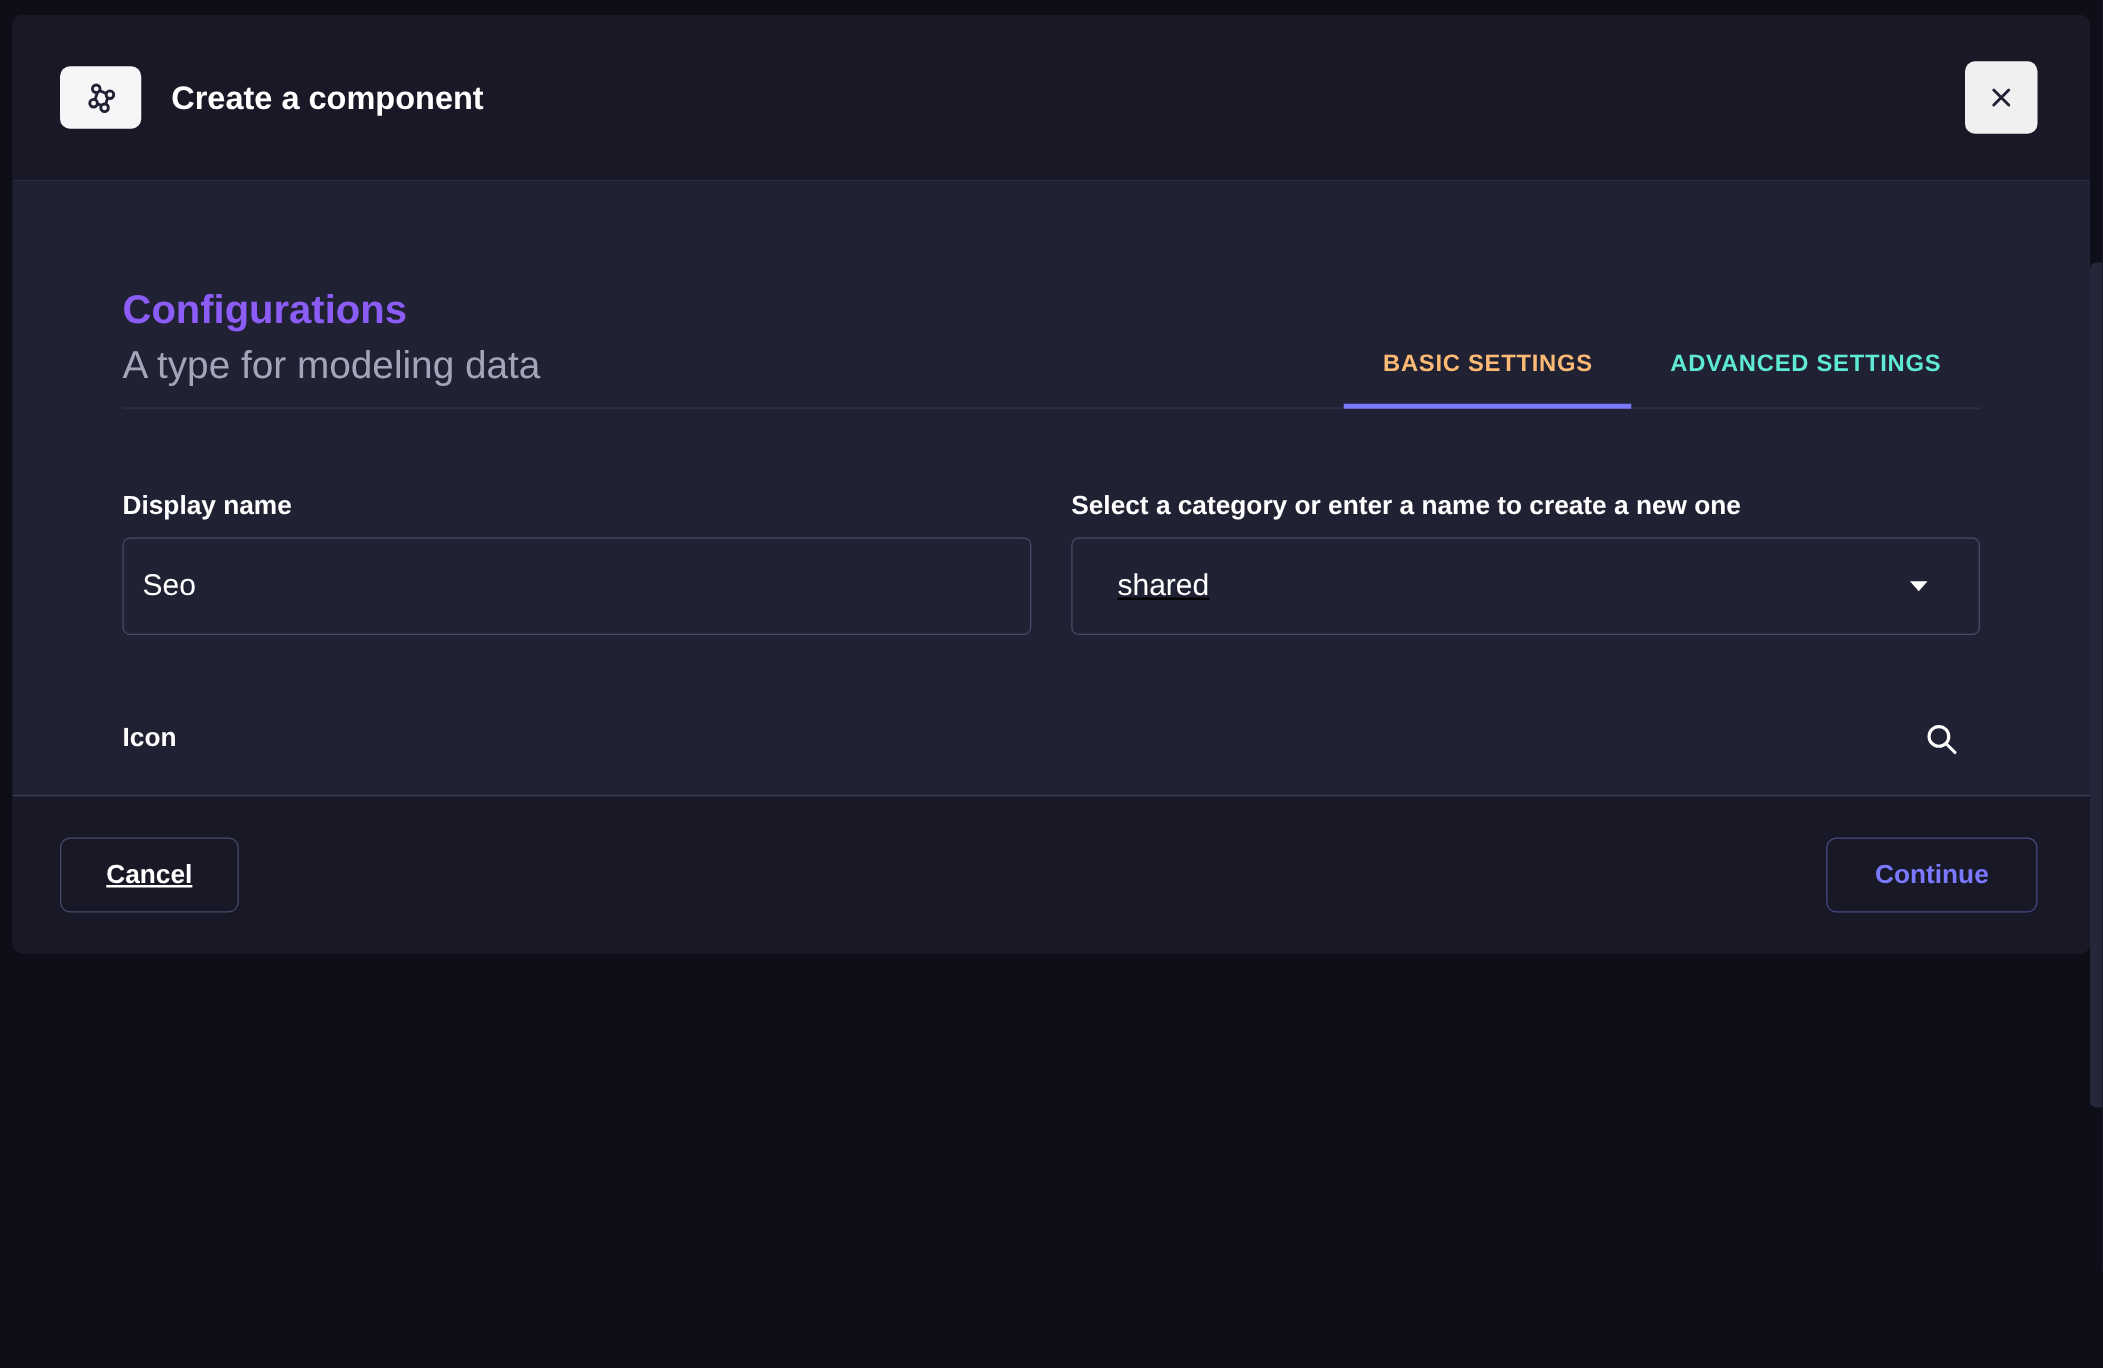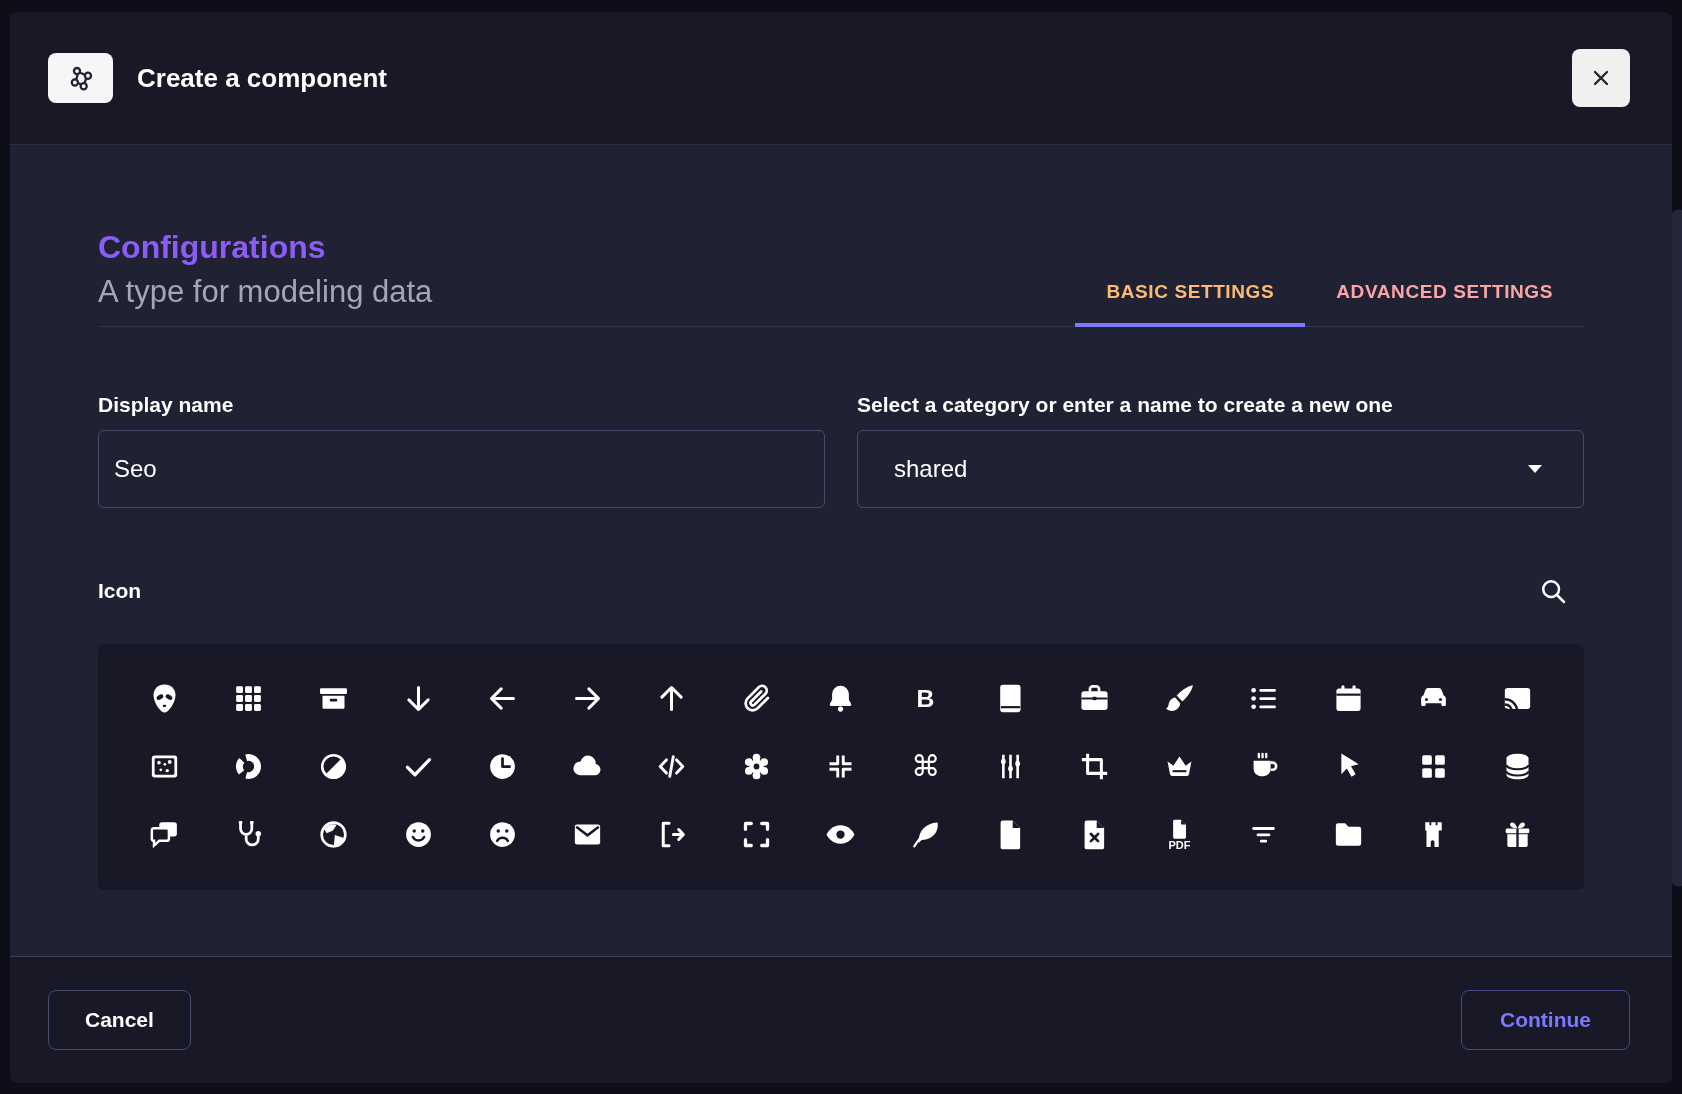--- a/index.html
+++ b/index.html
@@ -8,21 +8,21 @@
     width:1682px; height:1094px;
     background:#0e0e18;
     font-family:"Liberation Sans", sans-serif;
     position:relative; overflow:hidden;
   }
   .bg-scroll-strip{
     position:absolute; right:0; top:210px; width:10px; height:676px;
     background:#26263a; border-radius:5px 0 0 5px;
   }
   .modal{
-    position:absolute; left:10px; top:12px; width:1662px; height:1071px;
+    position:absolute; left:10px; top:12px; width:1662px; height:751px;
     background:#212134; border-radius:8px; overflow:hidden;
     display:flex; flex-direction:column;
   }
   
   .modal-header{
     height:133px; min-height:133px; background:#181826;
     display:flex; align-items:center;
     padding:0 42px 0 38px;
     border-bottom:1px solid #2c2c45;
   }
@@ -51,38 +51,38 @@
     color:#8b5cf6; font-size:32px; font-weight:700; margin:0 0 8px 0; line-height:1.15;
   }
   .page-subtitle{
     color:#a5a5ba; font-size:31px; margin:0;
   }
   .tabs{ display:flex; }
   .tab{
     background:none; border:none; cursor:pointer;
     padding:0 31px 20px; margin-bottom:-1px;
     font-family:inherit; font-size:19px; font-weight:600; letter-spacing:.6px;
-    color:#fca5a5; border-bottom:4px solid transparent; text-transform:uppercase;
+    color:#5eead4; border-bottom:4px solid transparent; text-transform:uppercase;
   }
   .tab.active{ color:#fdba74; border-bottom-color:#7b79ff; }
   
   .form-row{ display:flex; gap:32px; margin-top:66px; }
   .field{ flex:1; min-width:0; }
   .field-label{
     display:block; color:#ffffff; font-size:21px; font-weight:700; margin-bottom:13px;
   }
   .text-input{
     width:100%; height:78px; background:transparent;
     border:1px solid #4a4a6a; border-radius:6px;
     color:#ffffff; font-size:24px; padding:0 15px; font-family:inherit; outline:none;
   }
   .select-box{
     height:78px; border:1px solid #4a4a6a; border-radius:6px;
     display:flex; align-items:center; justify-content:space-between;
-    padding:0 36px; cursor:pointer; background:transparent;
+    padding:0 36px; cursor:pointer; background:transparent;text-decoration:underline;
   }
   .select-value{ color:#ffffff; font-size:24px; }
   
   .icon-section-head{
     display:flex; align-items:center; justify-content:space-between;
     margin-top:64px; padding-right:12px;
   }
   .icon-section-label{ color:#ffffff; font-size:21px; font-weight:700; }
   .search-btn{ background:none; border:none; cursor:pointer; padding:4px; display:flex; }
   .icon-grid{
@@ -98,21 +98,21 @@
   .modal-footer{
     height:127px; min-height:127px; background:#181826;
     border-top:1px solid #3d3d5c;
     display:flex; align-items:center; justify-content:space-between;
     padding:0 42px 0 38px;
   }
   .btn{
     height:60px; border-radius:8px; cursor:pointer;
     font-family:inherit; font-size:21px; font-weight:700;
   }
-  .btn-cancel{ background:transparent; border:1px solid #4a4a6a; color:#ffffff; padding:0 36px; }
+  .btn-cancel{ background:transparent; border:1px solid #4a4a6a; color:#ffffff; padding:0 36px;text-decoration:underline; }
   .btn-continue{ background:transparent; border:1px solid #4b4887; color:#7b79ff; padding:0 38px; }
 </style>
 </head>
 <body>
 
 <div class="bg-scroll-strip"></div>
 
 <div class="modal">
 
   <div class="modal-header">

